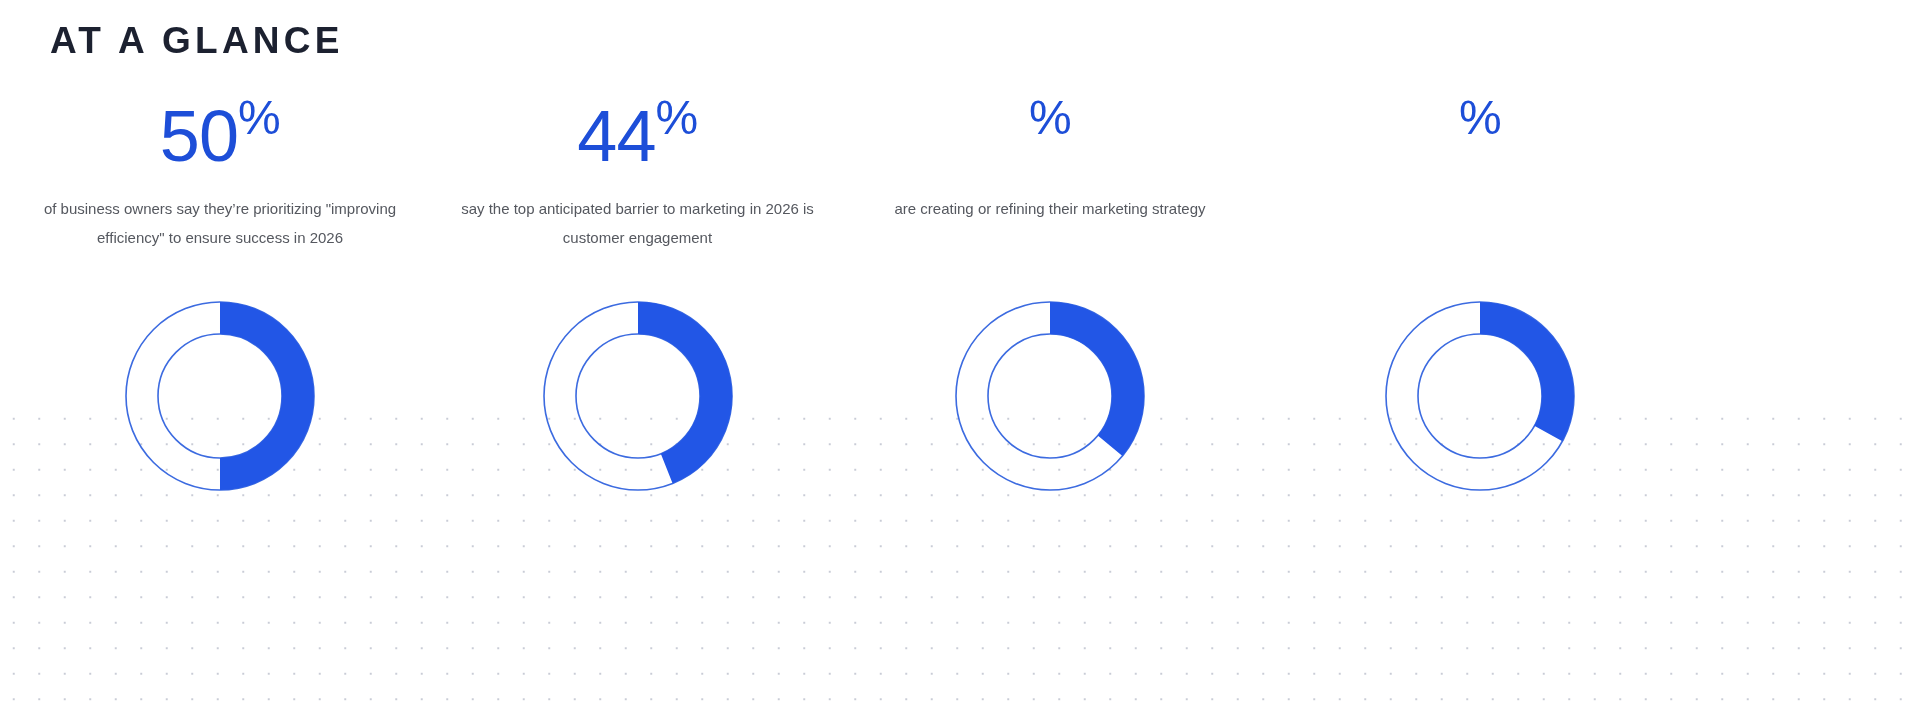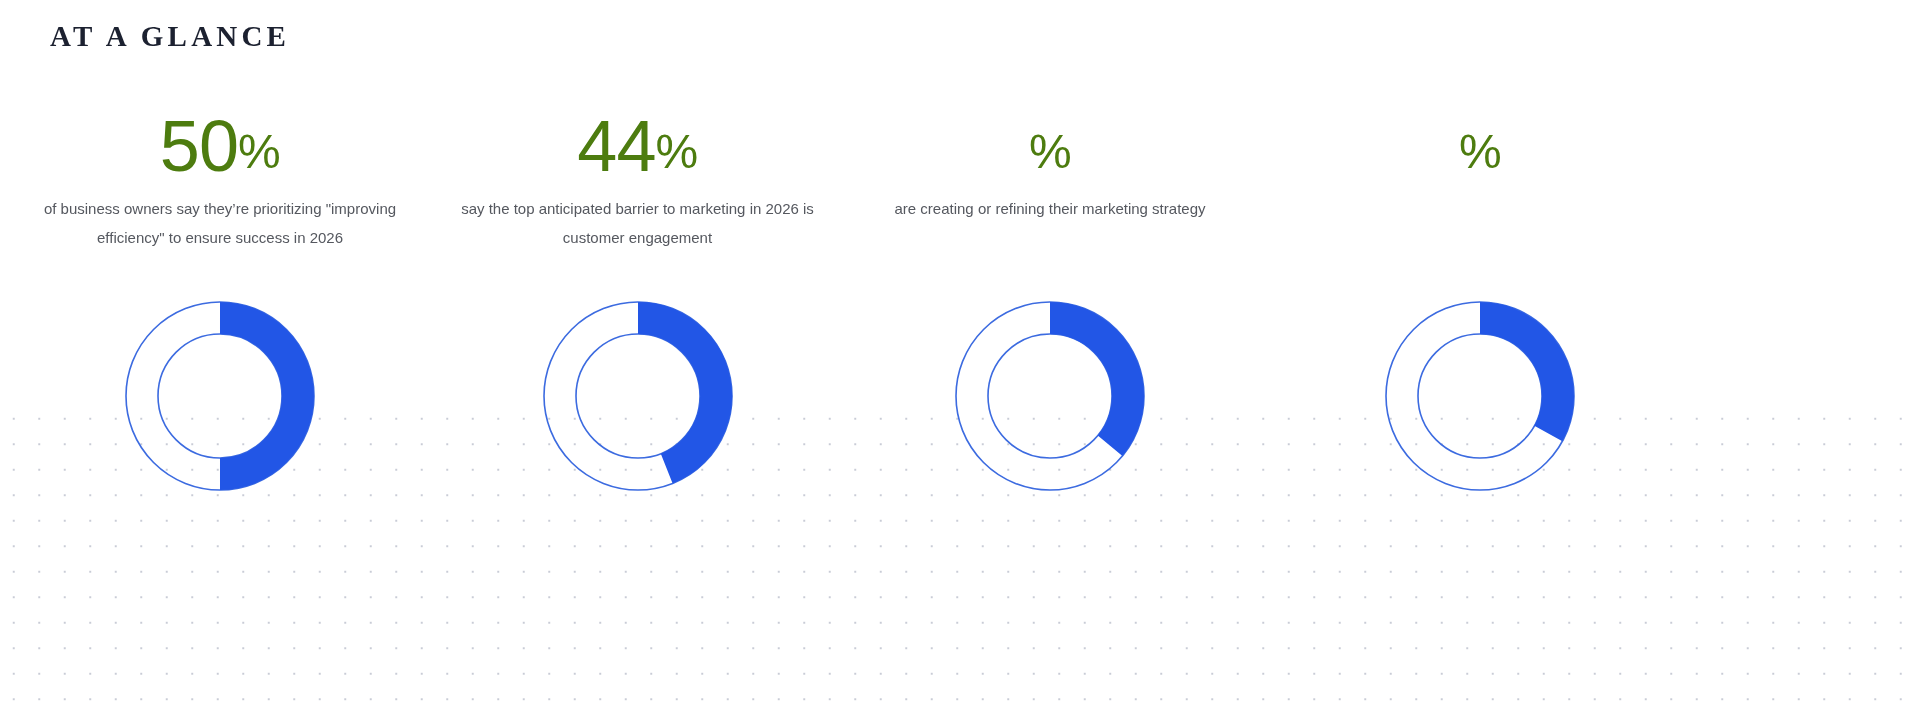--- a/index.html
+++ b/index.html
@@ -29,27 +29,26 @@
     background-position: 154px 10px;
     z-index: 0;
     pointer-events: none;
   }
 
   
   #page-title {
     position: absolute;
     left: 50px;
     top: 20px;
-    font-size: 29px;
+    font-size: 37px;
     font-weight: 700;
     letter-spacing: 4.2px;
     color: #1c2130;
     z-index: 5;
     white-space: nowrap;
-    font-family: Liberation Serif, serif;
   }
 
   
   #stats-row {
     position: absolute;
     left: 0;
     top: 100px;
     width: 1920px;
     display: flex;
     z-index: 3;
@@ -64,26 +63,26 @@
 
   .stat-column.col-0 { width: 440px; }
   .stat-column.col-1 { width: 395px; }
   .stat-column.col-2 { width: 430px; }
   .stat-column.col-3 { width: 430px; }
 
   .stat-value {
     font-size: 72px;
     line-height: 1;
     font-weight: 400;
-    color: #4d7c0f;
+    color: #1d4ed8;
     letter-spacing: -1px;
     white-space: nowrap;
     height: 82px;
     display: flex;
-    align-items: flex-end;
+    align-items: flex-start;
   }
 
   .stat-value .pct-sign {
     font-size: 48px;
     line-height: 1;
     position: relative;
     top: -6px;
     letter-spacing: -0.5px;
   }
 

